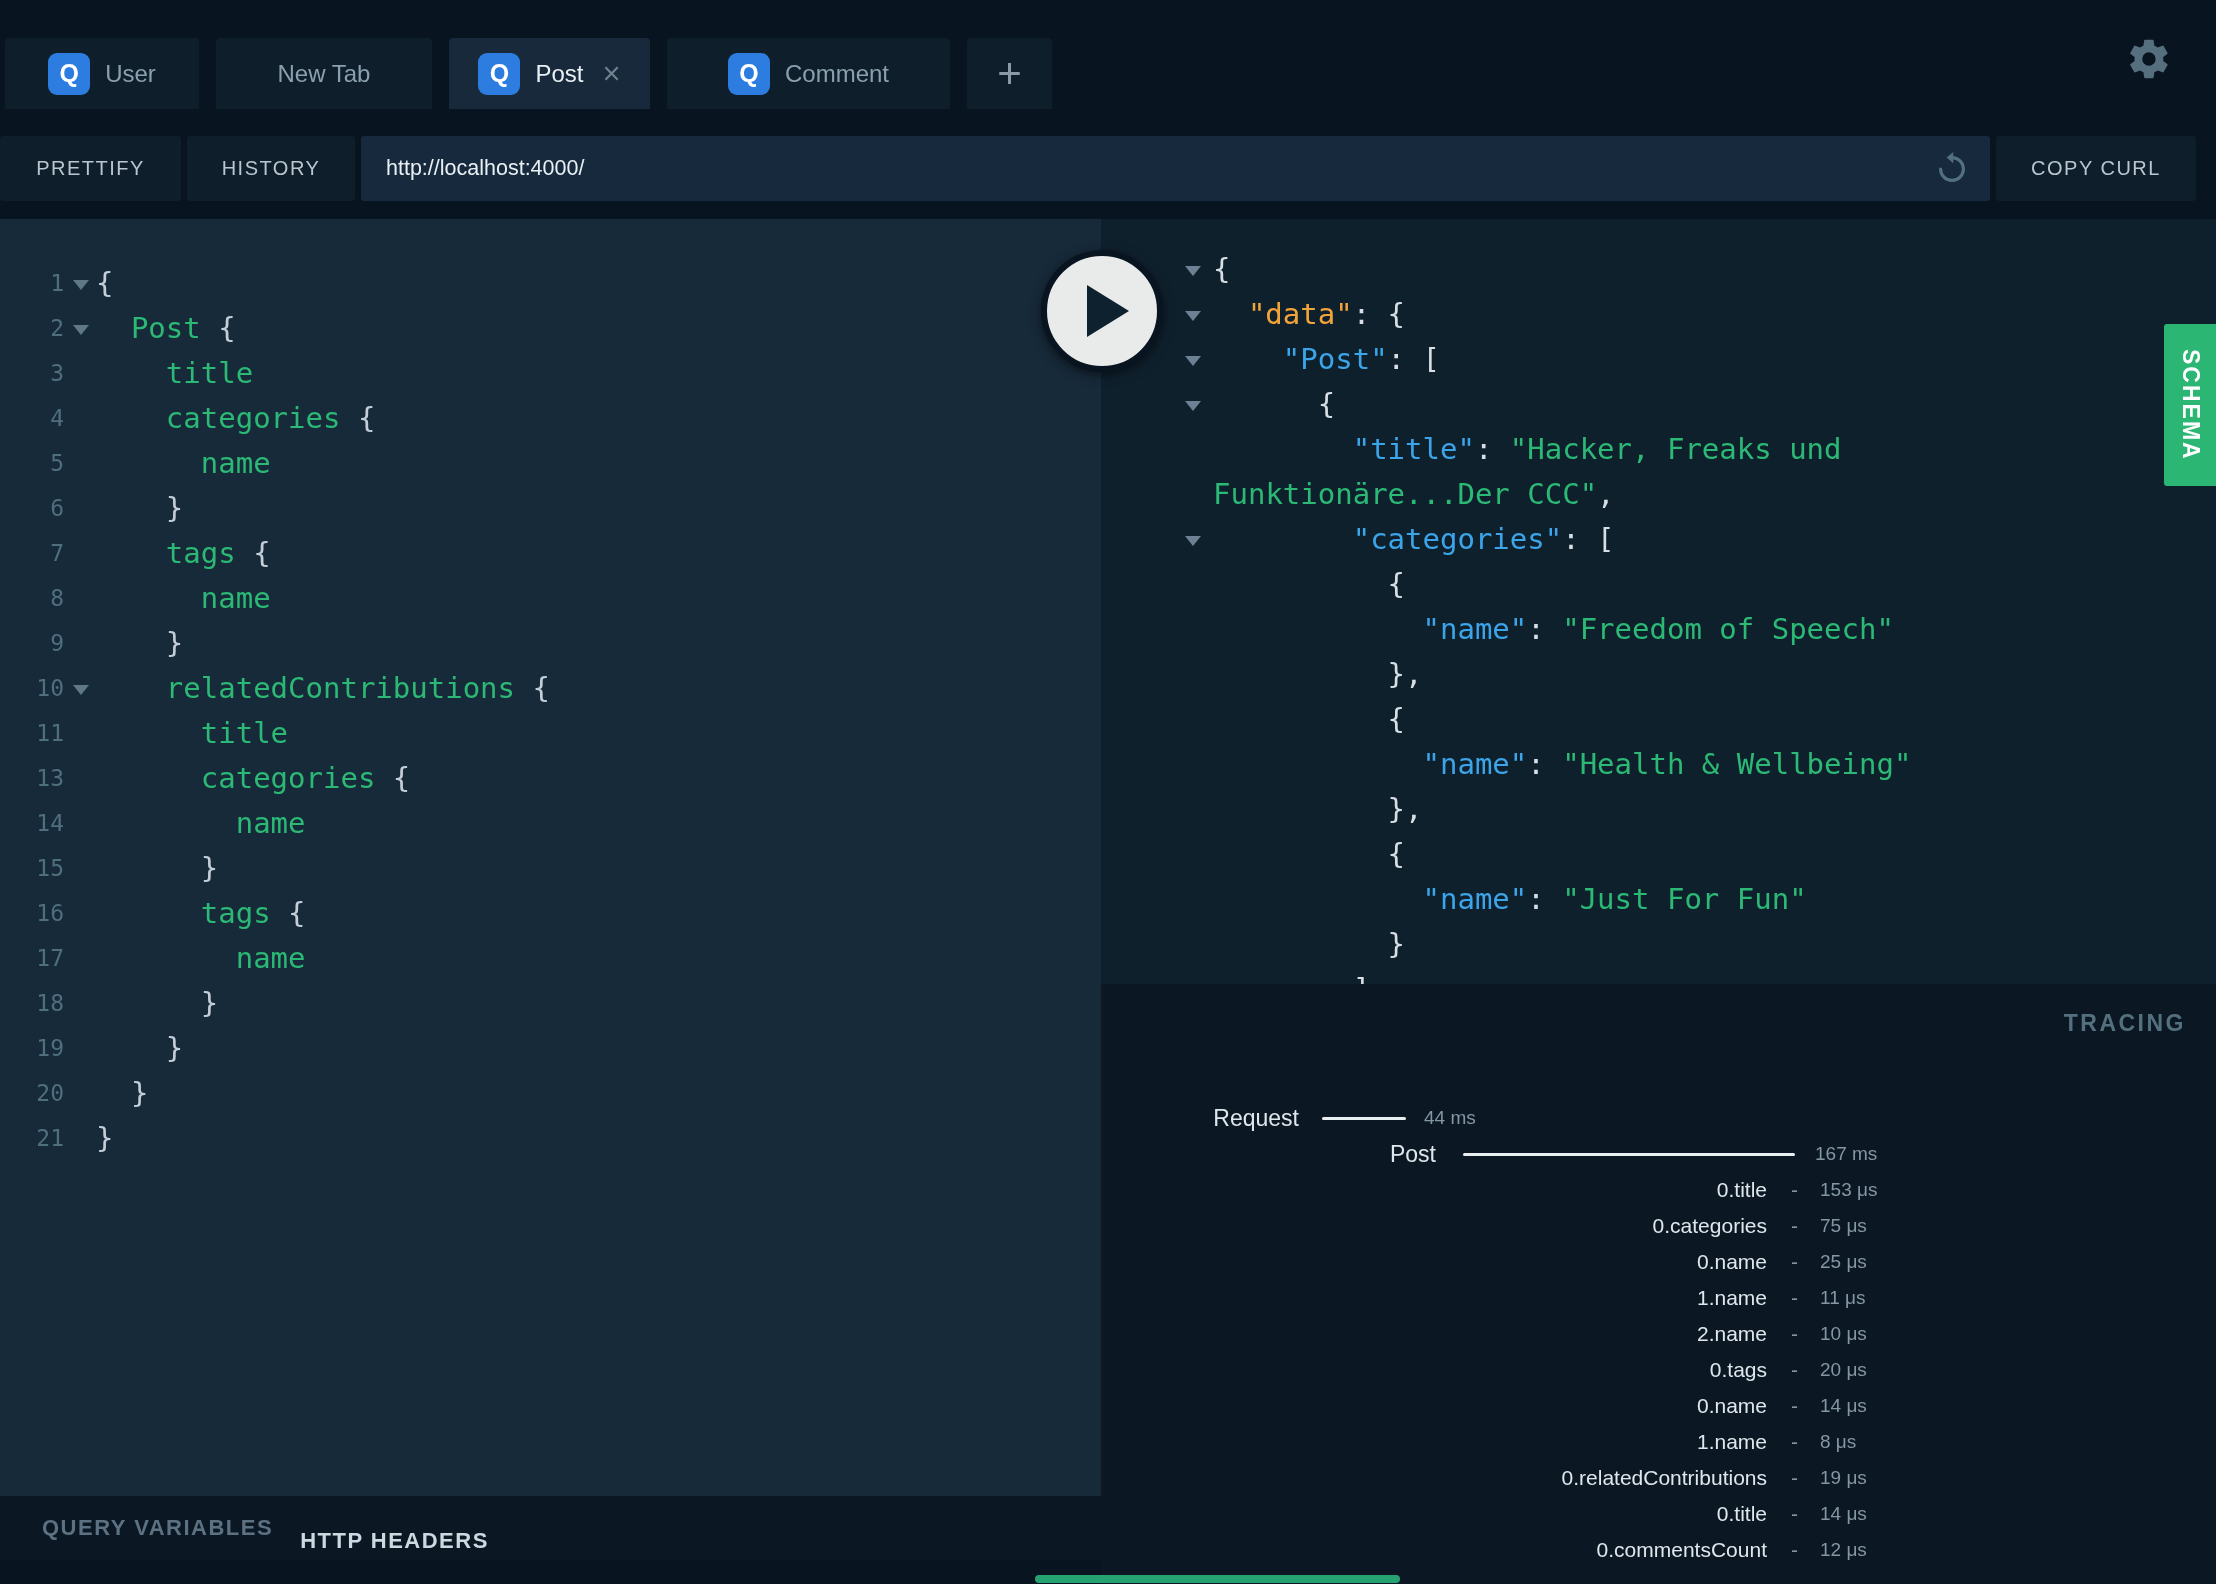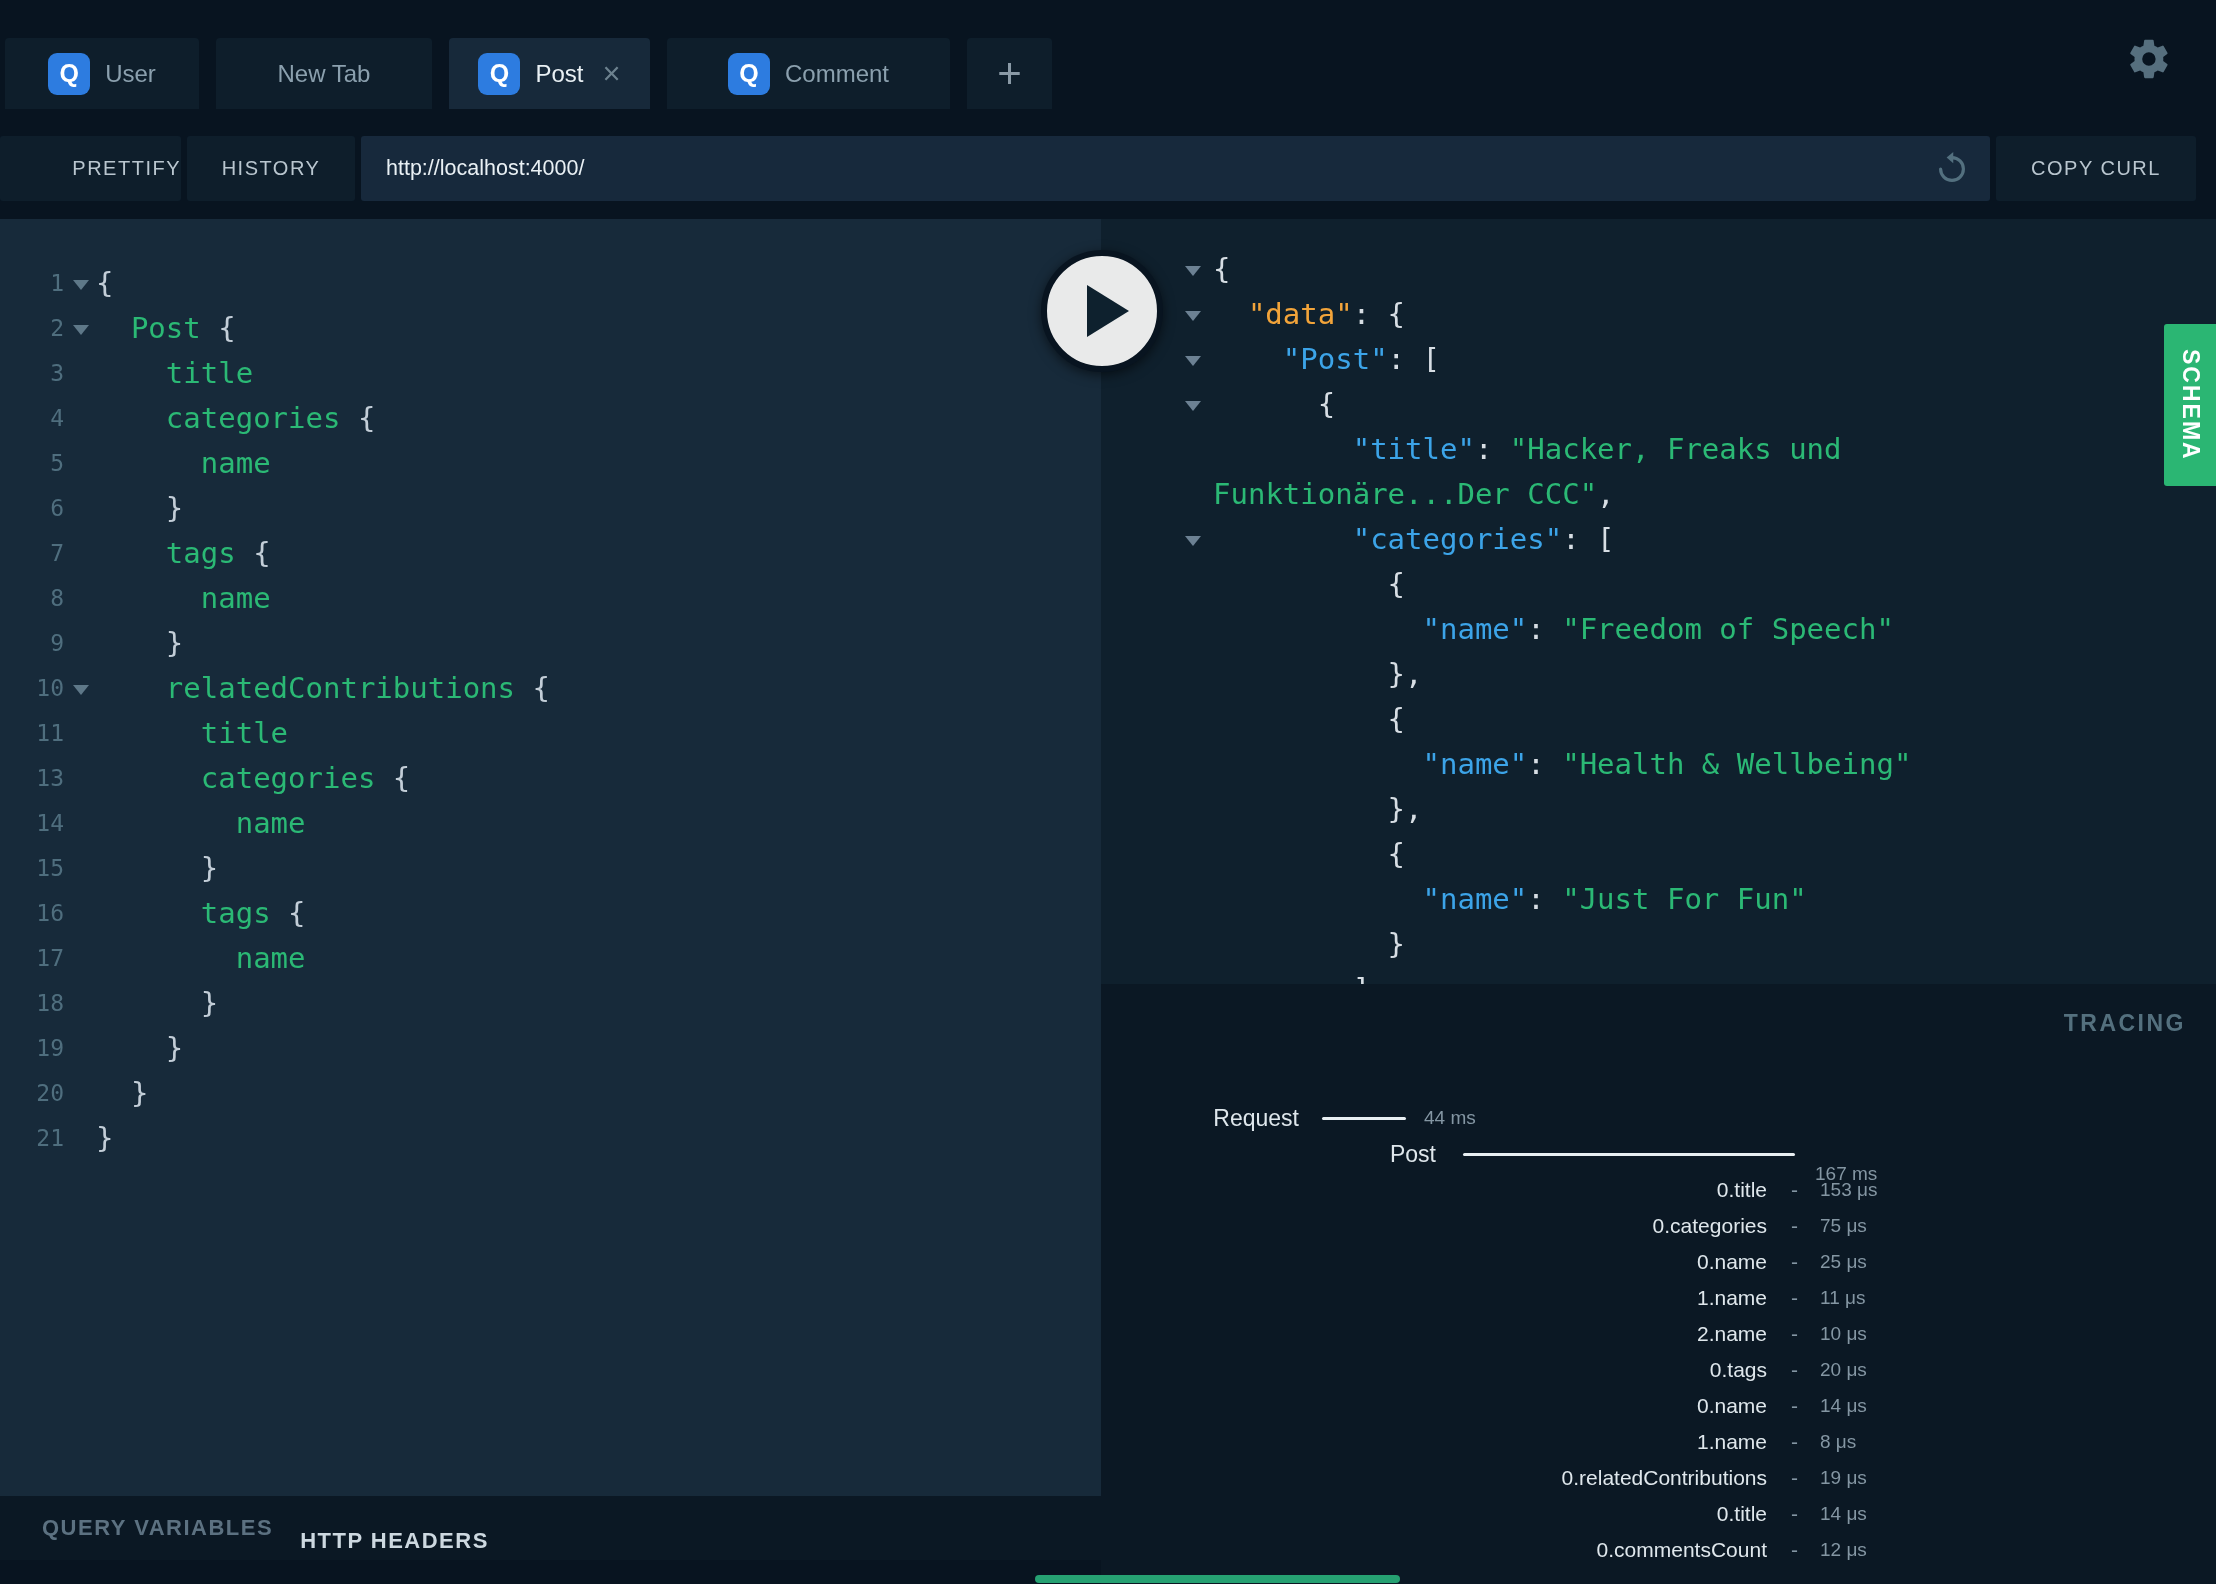--- a/index.html
+++ b/index.html
@@ -24,21 +24,21 @@
   .tab-close { color:#6d828f; font-size:31px; line-height:1; margin-left:4px; }
   .tab-add { width:85px; height:71px; background:var(--bg-tab); color:#8a9aa6; font-size:42px; font-weight:300;
     display:flex; align-items:center; justify-content:center; border-radius:4px 4px 0 0; cursor:pointer; }
   .gear { position:absolute; right:44px; top:36px; width:46px; height:46px; cursor:pointer; }
   
   .toolbar { position:absolute; top:136px; left:0; width:2216px; height:65px; display:flex; gap:6px; padding-right:20px; }
   .tbtn {
     height:65px; background:var(--bg-button); border:none; border-radius:3px; cursor:pointer;
     color:var(--text-ui); font-size:20px; letter-spacing:1.5px; font-family:inherit; flex:none;
   }
-  .tbtn.prettify { width:181px;text-align:right; } .tbtn.history { width:168px; }
+  .tbtn.prettify { width:181px; } .tbtn.history { width:168px; }
   .tbtn.copycurl { width:200px; } .tbtn.share { width:345px; }
   .url-wrap { position:relative; flex:1; height:65px;text-decoration:underline; }
   .url-wrap input {
     width:100%; height:65px; background:var(--bg-input); border:none; border-radius:3px;
     color:var(--text-bright); font-size:21.5px; padding-left:25px; font-family:inherit; outline:none;
   }
   .reload { position:absolute; right:19px; top:14px; width:38px; height:38px; cursor:pointer; }
   
   .editor {
     position:absolute; left:0; top:219px; width:1101px; height:1277px; background:var(--bg-editor);
@@ -87,21 +87,21 @@
   .tlabel { position:absolute; top:0; line-height:36px; color:#dfe7ec; white-space:nowrap; }
   .trow-root .tlabel { right:917px; font-size:23px; }
   .trow-span .tlabel { right:780px; font-size:23px; }
   .trow-field .tlabel { right:449px; font-size:21px; }
   .tbar { position:absolute; top:17px; height:3px; background:#e8eef2; border-radius:2px; }
   .trow-root .tbar { left:221px; }
   .trow-span .tbar { left:362px; }
   .tdash { position:absolute; left:690px; line-height:36px; color:var(--trace-time); font-size:21px; }
   .ttime { position:absolute; line-height:36px; color:var(--trace-time); font-size:19px; white-space:nowrap; }
   .trow-root .ttime { left:323px; }
-  .trow-span .ttime { left:714px;margin-top:20px; }
+  .trow-span .ttime { left:714px; }
   .trow-field .ttime { left:719px; }
   
   .bottom-bar { position:absolute; left:0; top:1496px; width:1101px; height:64px; background:var(--bg-bottombar);
     display:flex; align-items:center; }
   .bb-item { font-size:22px; font-weight:bold; letter-spacing:1.5px; cursor:pointer; }
   .bb-qv { margin-left:42px; color:#5c7181; }
   .bb-hh { margin-left:27px; color:#cdd8e0;margin-top:26px; }
   .hscroll { position:absolute; left:1035px; top:1575px; width:365px; height:8px; background:#26a172; border-radius:4px; z-index:7; }
 </style>
 </head>

